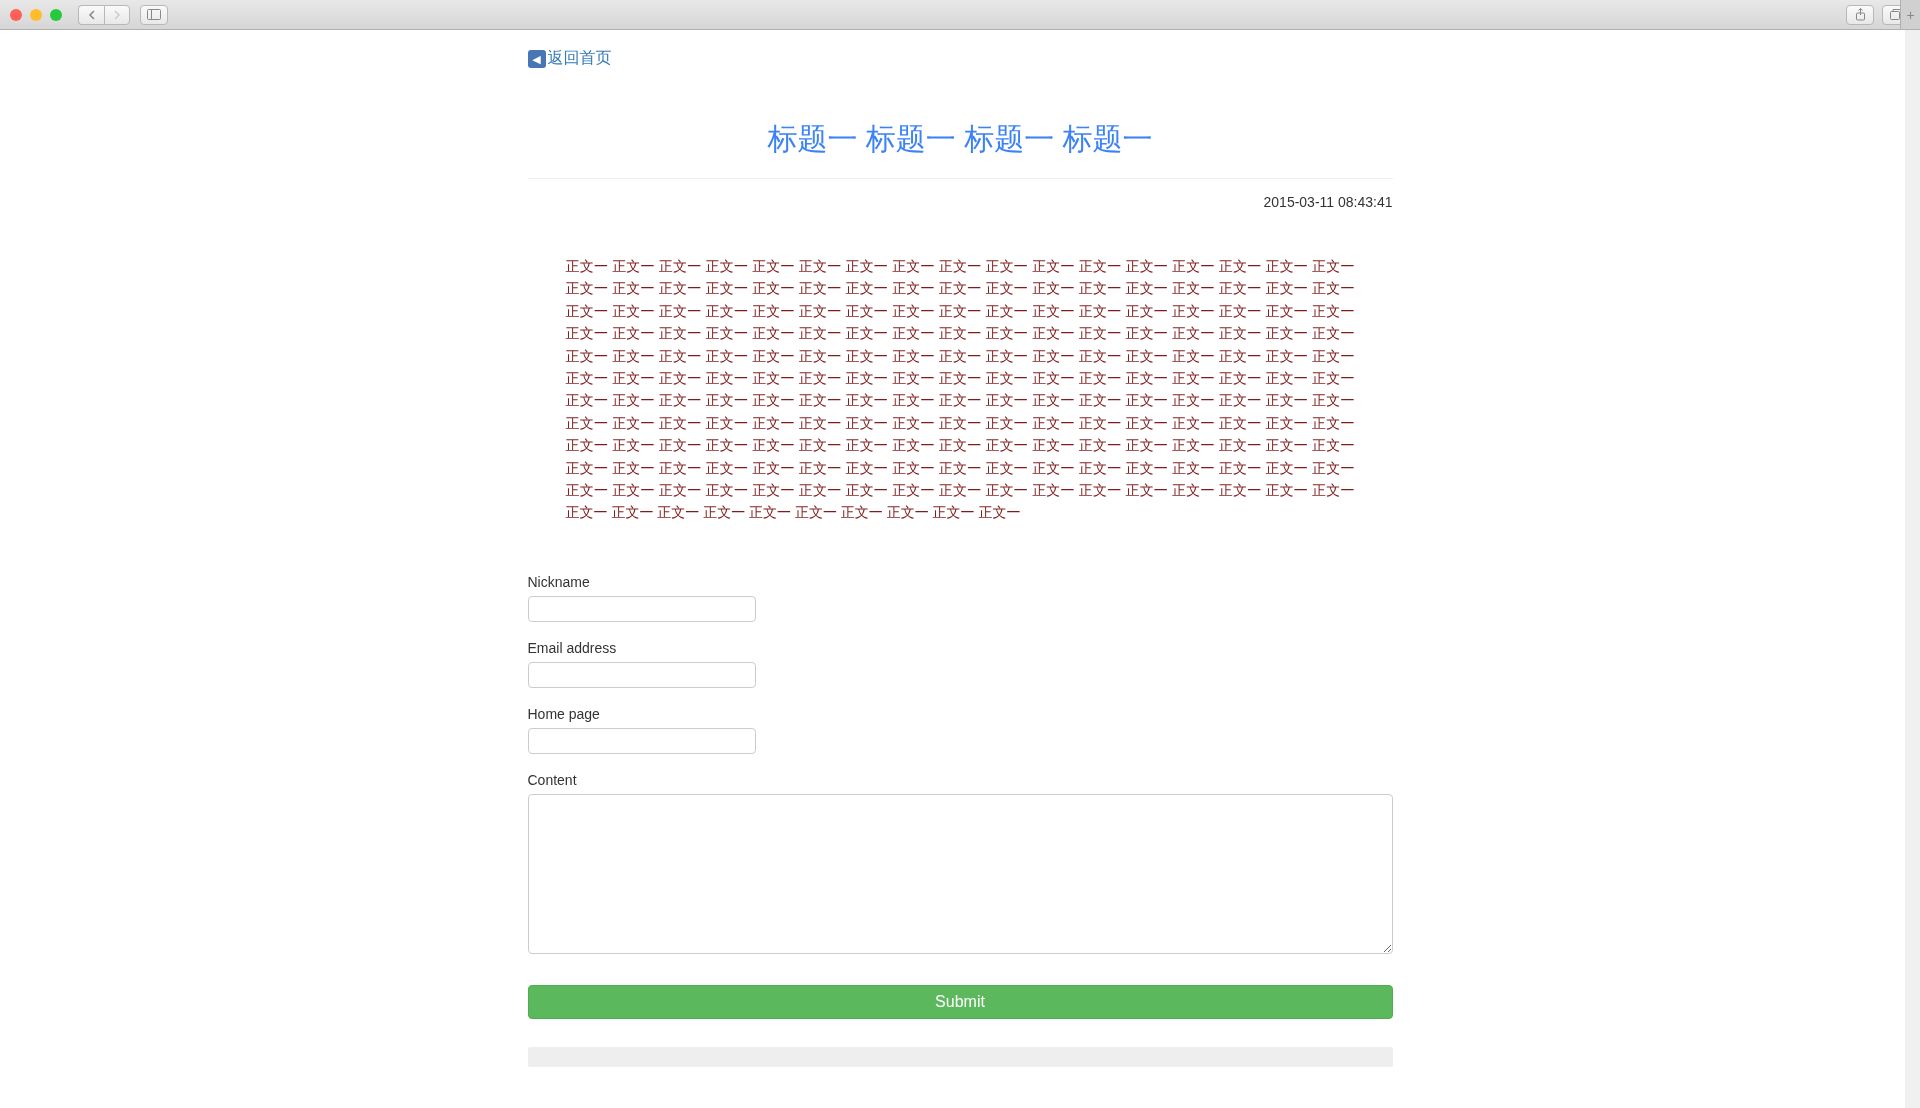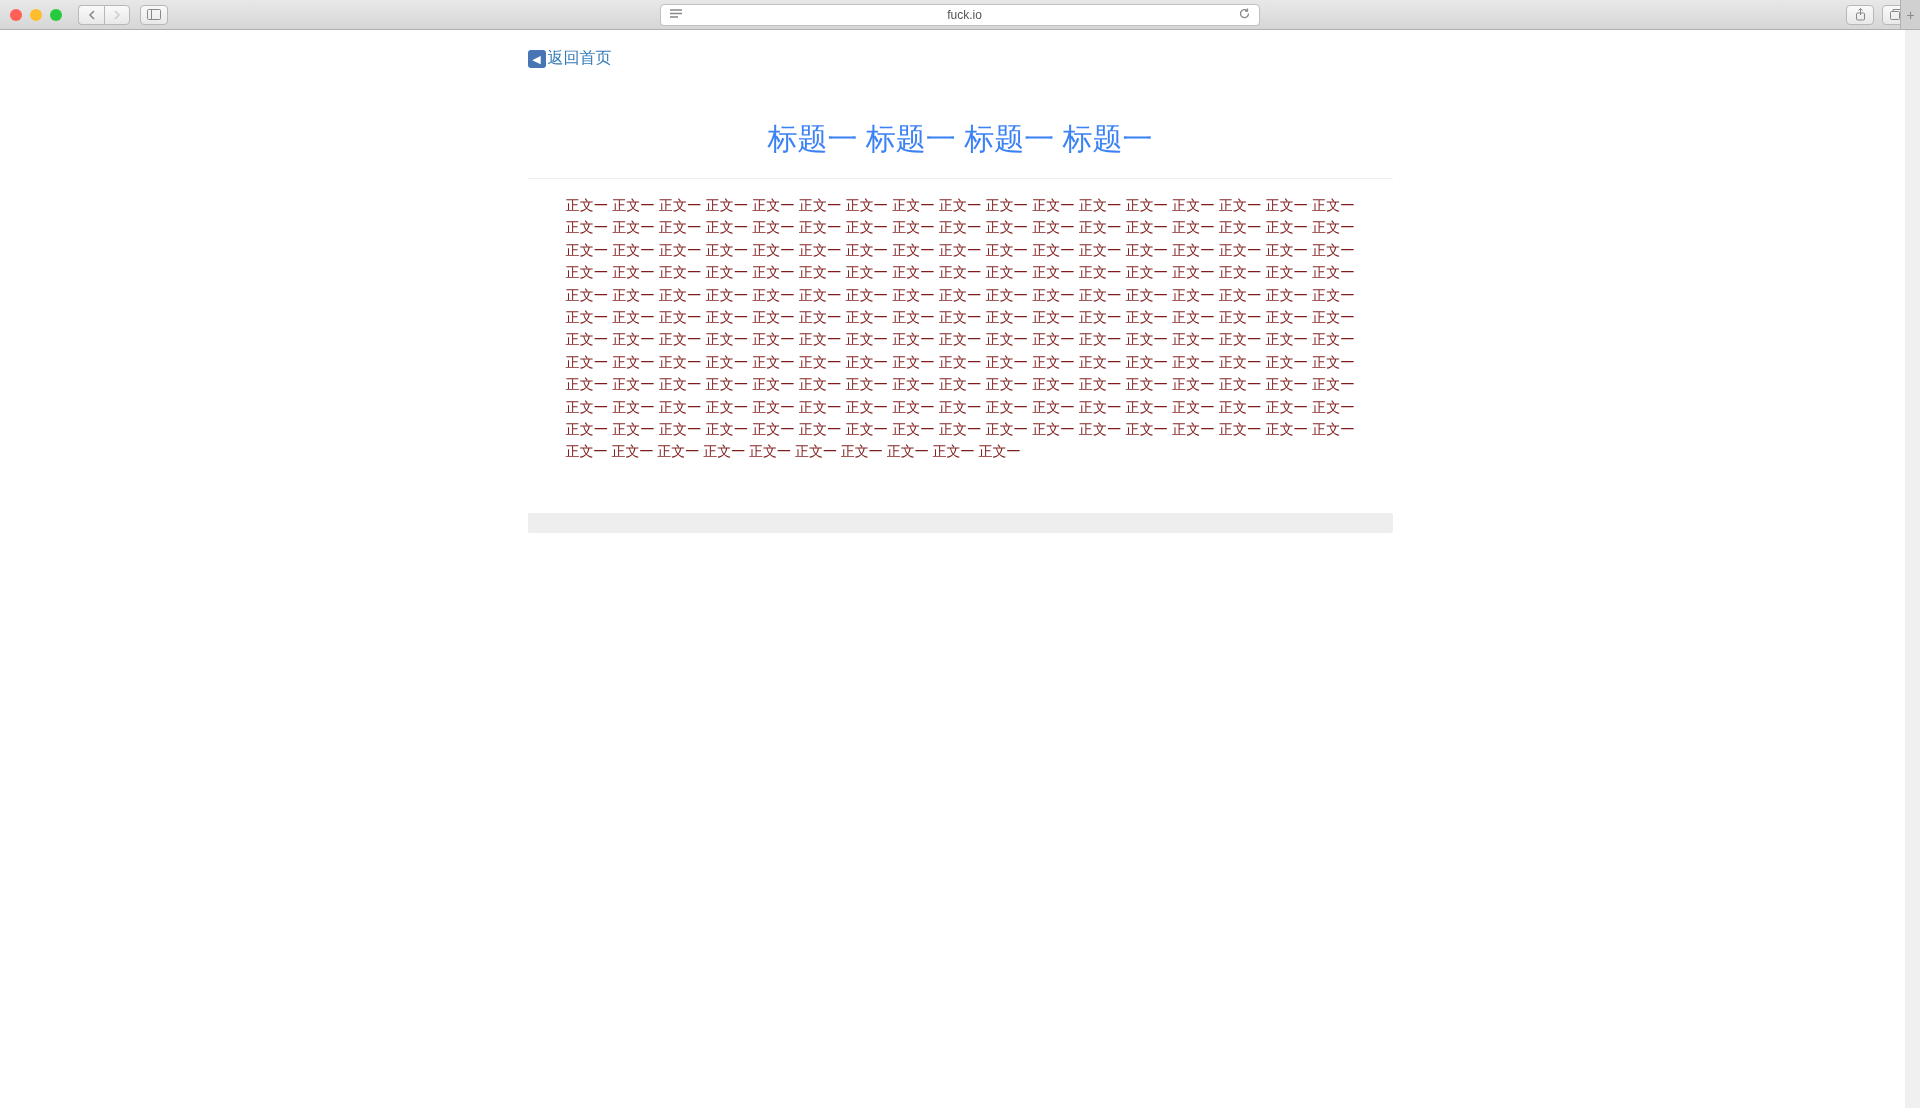--- a/index.html
+++ b/index.html
@@ -299,36 +299,20 @@
         </svg>
     </div>
   </div>
   <div class="sidebar-toggle">
     <svg width="14" height="11" viewBox="0 0 14 11">
         <rect x="0.5" y="0.5" width="13" height="10" rx="1" stroke="#888" fill="none"></rect>
         <line x1="4.5" y1="0.5" x2="4.5" y2="10.5" stroke="#888"></line>
       </svg>
   </div>
 
-  <div class="address-bar">
-    <span class="reader-btn">
-      <svg width="14" height="11" viewBox="0 0 14 11">
-          <line x1="1" y1="1" x2="13" y2="1" stroke="#888" stroke-width="1.5"></line>
-          <line x1="1" y1="4.5" x2="13" y2="4.5" stroke="#888" stroke-width="1.5"></line>
-          <line x1="1" y1="8" x2="9" y2="8" stroke="#888" stroke-width="1.5"></line>
-        </svg>
-    </span>
-    <span class="url-text">fuck.io</span>
-    <span class="reload-btn">
-      <svg width="13" height="13" viewBox="0 0 13 13">
-          <path d="M 10.5 6.5 A 4 4 0 1 1 9.3 3.7" stroke="#888" stroke-width="1.3" fill="none"></path>
-          <path d="M 9.5 1.5 L 9.5 4 L 7 4" stroke="#888" stroke-width="1.3" fill="none"></path>
-        </svg>
-    </span>
-  </div>
 
   <div class="chrome-right-btns">
     <div class="chrome-btn">
       <svg width="11" height="13" viewBox="0 0 11 13">
           <rect x="1.5" y="5" width="8" height="7" rx="1" stroke="#888" fill="none"></rect>
           <line x1="5.5" y1="0.5" x2="5.5" y2="7" stroke="#888"></line>
           <path d="M3.5 2.5 L5.5 0.5 L7.5 2.5" stroke="#888" fill="none"></path>
         </svg>
     </div>
     <div class="chrome-btn">
@@ -345,20 +329,44 @@
 <div class="page-content">
   <a class="back-link">
     <span class="back-arrow">◀</span>
     <span>返回首页</span>
   </a>
   
   <h1 class="article-title">标题一 标题一 标题一 标题一</h1>
   
   <hr class="divider">
   
+  <div class="timestamp">2015-03-11 08:43:41</div>
   
   <div class="article-body">正文一 正文一 正文一 正文一 正文一 正文一 正文一 正文一 正文一 正文一 正文一 正文一 正文一 正文一 正文一 正文一 正文一 正文一 正文一 正文一 正文一 正文一 正文一 正文一 正文一 正文一 正文一 正文一 正文一 正文一 正文一 正文一 正文一 正文一 正文一 正文一 正文一 正文一 正文一 正文一 正文一 正文一 正文一 正文一 正文一 正文一 正文一 正文一 正文一 正文一 正文一 正文一 正文一 正文一 正文一 正文一 正文一 正文一 正文一 正文一 正文一 正文一 正文一 正文一 正文一 正文一 正文一 正文一 正文一 正文一 正文一 正文一 正文一 正文一 正文一 正文一 正文一 正文一 正文一 正文一 正文一 正文一 正文一 正文一 正文一 正文一 正文一 正文一 正文一 正文一 正文一 正文一 正文一 正文一 正文一 正文一 正文一 正文一 正文一 正文一 正文一 正文一 正文一 正文一 正文一 正文一 正文一 正文一 正文一 正文一 正文一 正文一 正文一 正文一 正文一 正文一 正文一 正文一 正文一 正文一 正文一 正文一 正文一 正文一 正文一 正文一 正文一 正文一 正文一 正文一 正文一 正文一 正文一 正文一 正文一 正文一 正文一 正文一 正文一 正文一 正文一 正文一 正文一 正文一 正文一 正文一 正文一 正文一 正文一 正文一 正文一 正文一 正文一 正文一 正文一 正文一 正文一 正文一 正文一 正文一 正文一 正文一 正文一 正文一 正文一 正文一 正文一 正文一 正文一 正文一 正文一 正文一 正文一 正文一 正文一 正文一 正文一 正文一 正文一 正文一 正文一 正文一 正文一 正文一 正文一 正文一 正文一 正文一 正文一 正文一 正文一 正文一 正文一 正文一 正文一 正文一 正文一</div>
   
+  <form>
+    <div class="form-group">
+      <label class="form-label">Nickname</label>
+      <input type="text" class="form-input" style="">
+    </div>
+    
+    <div class="form-group">
+      <label class="form-label">Email address</label>
+      <input type="text" class="form-input" style="">
+    </div>
+    
+    <div class="form-group">
+      <label class="form-label">Home page</label>
+      <input type="text" class="form-input" style="">
+    </div>
+    
+    <div class="form-group">
+      <label class="form-label">Content</label>
+      <textarea class="form-textarea" style=""></textarea>
+    </div>
+    
+    <button type="button" class="submit-btn">Submit</button>
+  </form>
   
   <div class="footer-bar"></div>
 </div>
 
 <div class="right-scrollbar"></div>
 
 </body></html>

